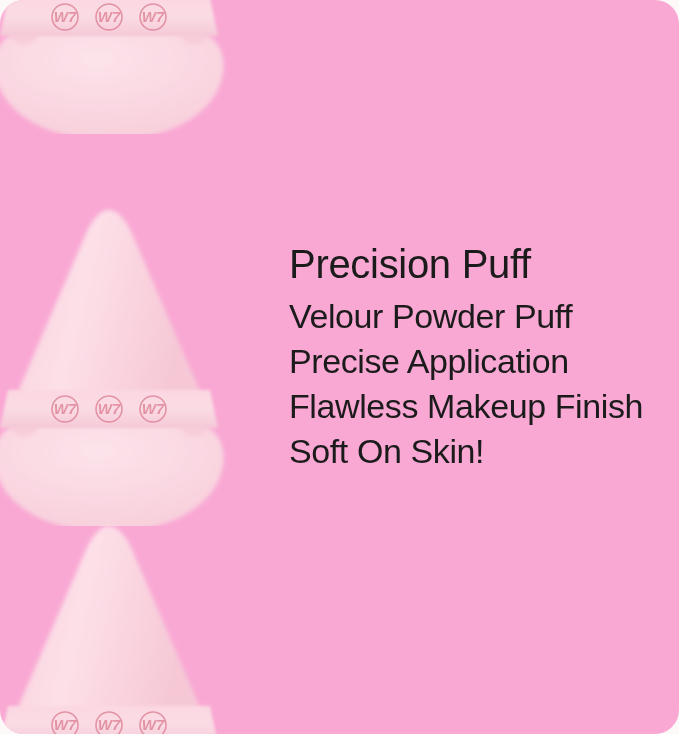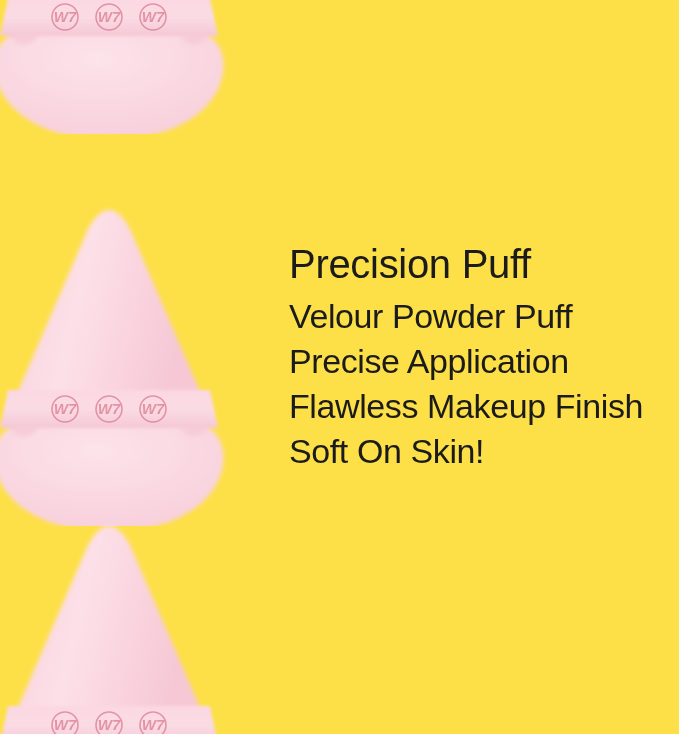--- a/index.html
+++ b/index.html
@@ -3,21 +3,21 @@
 <meta charset="utf-8">
 <style>
   html,body{margin:0;padding:0;}
   body{
     width:679px;height:734px;
     background:#fdf9f8;
     font-family:"Liberation Sans", sans-serif;
     overflow:hidden;
     position:relative;
   }
-  #stage{position:absolute;inset:0;background:#fde047;overflow:hidden;}
+  #stage{position:absolute;inset:0;background:#f9a8d4;overflow:hidden;border-radius:24px;}
 
   
   .puff-col{position:absolute;left:0;top:0;width:260px;height:734px;}
 
   .puff{position:absolute;width:250px;height:330px;}
   .puff-1{left:-16px;top:-196px;}
   .puff-2{left:-16px;top:196px;}
   .puff-3{left:-16px;top:512px;}
 
   .puff svg{display:block;width:250px;height:330px;}

